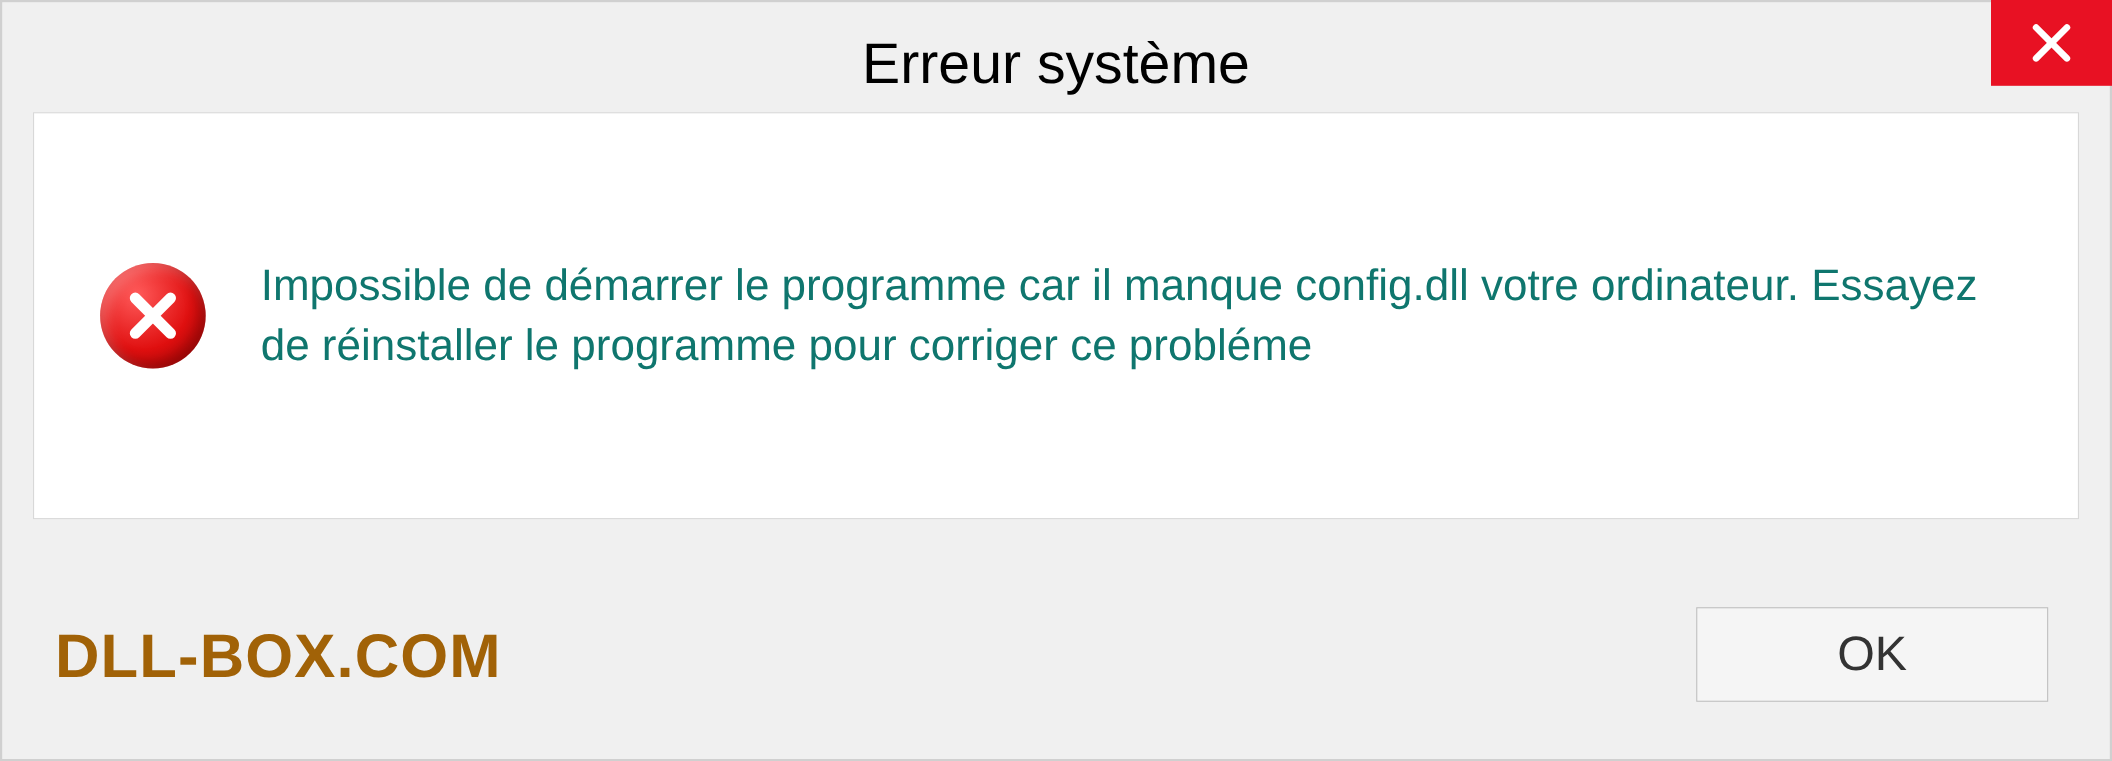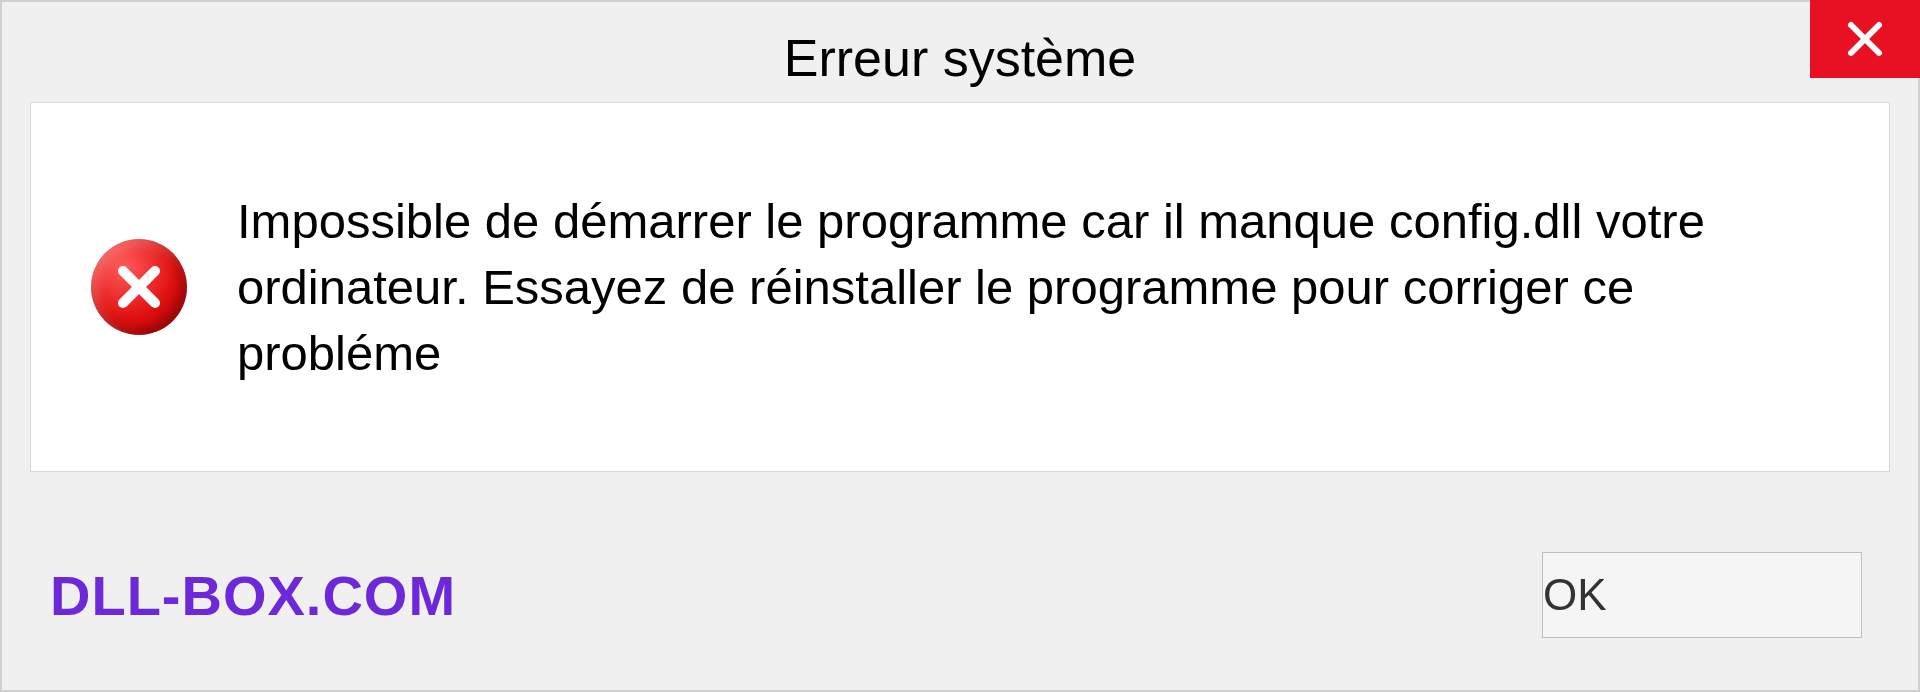--- a/index.html
+++ b/index.html
@@ -75,52 +75,53 @@
       display: flex;
       align-items: center;
       justify-content: center;
       box-shadow: inset -6px -6px 12px rgba(0,0,0,0.25), inset 6px 6px 12px rgba(255,255,255,0.25);
     }
     .error-icon-circle svg {
       width: 52px;
       height: 52px;
     }
     .message-text {
-      font-size: 49px;
+      font-size: 40px;
       line-height: 1.35;
-      color: #000000;
+      color: #0f766e;
       font-weight: 400;
     }
     .footer {
       position: absolute;
       bottom: 0;
       left: 0;
       right: 0;
       height: 190px;
       display: flex;
       align-items: center;
       justify-content: space-between;
       padding: 0 56px 0 48px;
     }
     .watermark {
       font-family: Arial, sans-serif;
       font-size: 56px;
       font-weight: 900;
-      color: #6d28d9;
+      color: #a16207;
       letter-spacing: 1px;
     }
     .ok-button {
       width: 320px;
       height: 86px;
       background: #f5f5f5;
       border: 1px solid #bfbfbf;
       font-size: 44px;
       color: #333;
       display: flex;
       align-items: center;
+      justify-content: center;
       cursor: pointer;
       font-family: "Segoe UI", Arial, sans-serif;
     }
   </style>
 </head>
 <body>
 
 <div class="dialog">
 
   <div class="titlebar">

